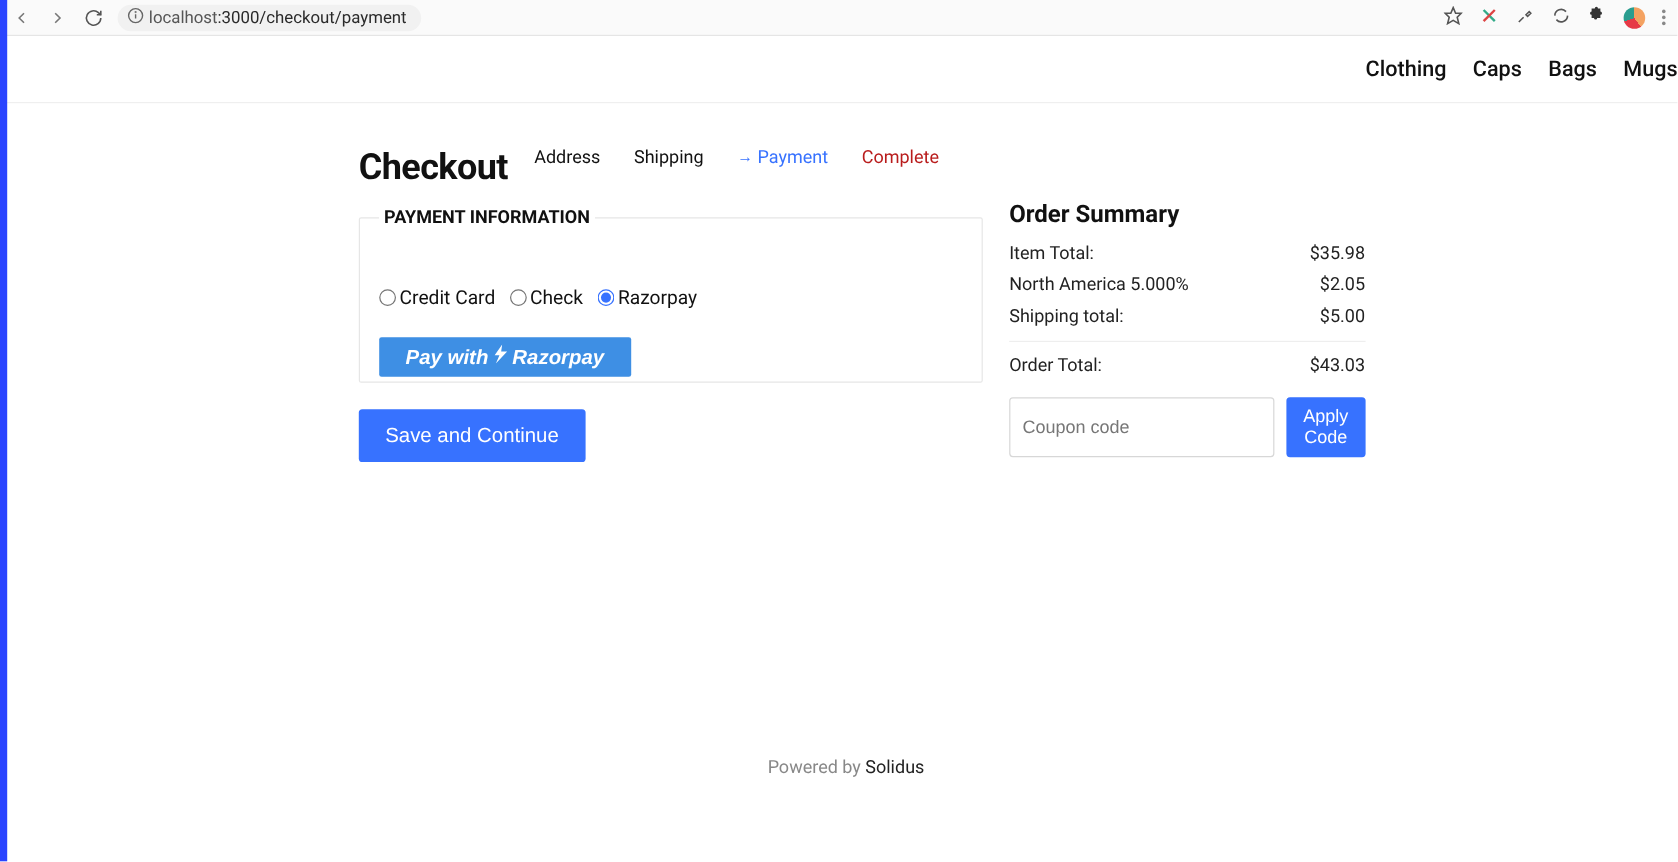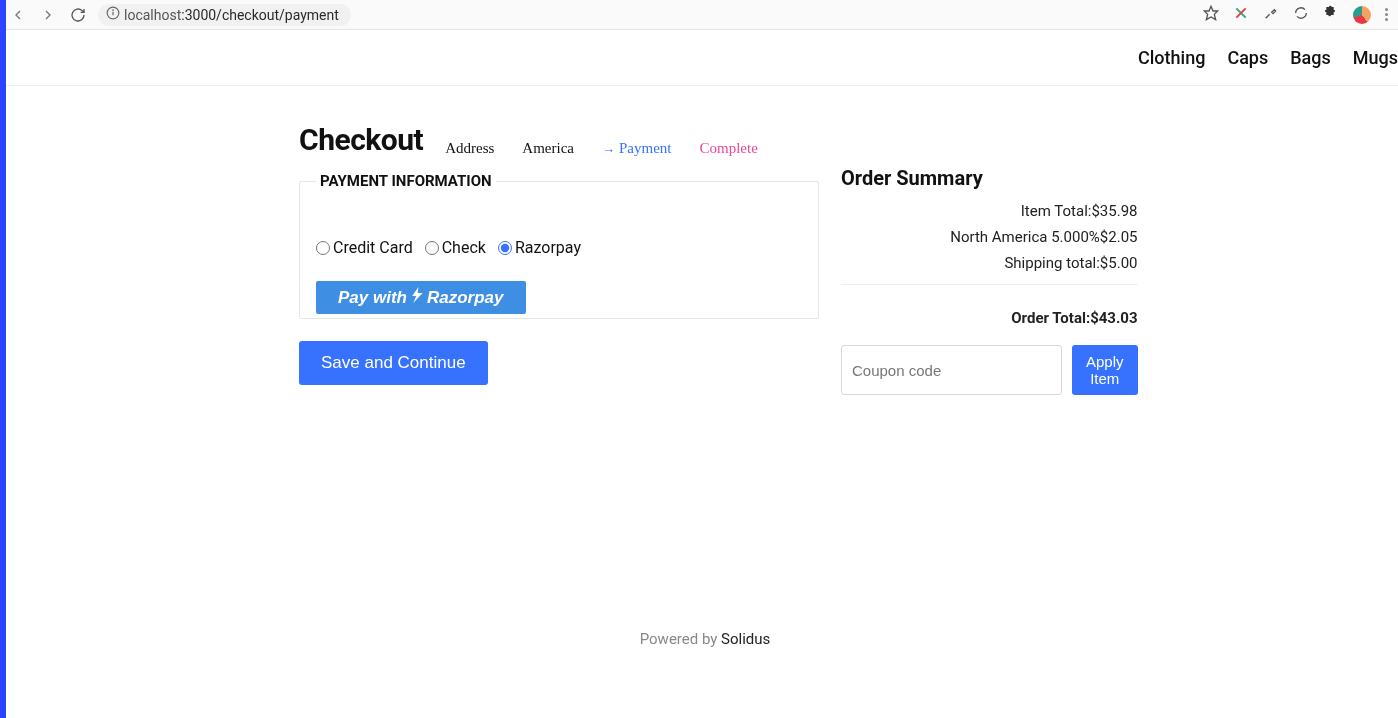--- a/index.html
+++ b/index.html
@@ -75,32 +75,32 @@
       gap: 22px;
       align-items: flex-start;
       position: relative;
       width: 800px;
     }
     .page-title-row {
       position: absolute;
       top: -44px;
       left: 0;
       display: flex;
-      align-items: flex-end;
+      align-items: flex-start;
       gap: 22px;
     }
     .page-title {
       font-size: 30px;
       font-weight: 700;
       letter-spacing: -0.5px;
     }
     .checkout-steps { display:flex; gap:28px; font-size:15px; }
-    .checkout-steps .step { color:#111; cursor:pointer;font-family:Liberation Serif, serif; }
+    .checkout-steps .step { color:#111; cursor:pointer; }
     .checkout-steps .step.active { color:#3772ff; display:flex; align-items:center; gap:4px; }
-    .checkout-steps .step.disabled { color:#ec4899; cursor:default; }
+    .checkout-steps .step.disabled { color:#b91c1c; cursor:default; }
     .step-arrow { color:#3772ff; font-size:13px; }
 
     
     .left-col { flex: 0 0 520px; }
     fieldset.payment {
       border: 1px solid #e6e6e6;
       border-radius: 2px;
       padding: 26px 16px 4px;
       margin-top: 6px;
     }
@@ -139,22 +139,22 @@
       border:none;
       font-size:17px;
       padding: 12px 22px;
       border-radius: 3px;
       cursor:pointer;
     }
 
     
     .right-col { flex: 1 1 auto; }
     .summary-title { font-size:20px; font-weight:700; margin-bottom:12px; }
-    .summary-line { display:flex; justify-content:flex-end; font-size:15px; margin:8px 0; color:#222; }
-    .summary-line.total { margin-top:24px;font-weight:bold; }
+    .summary-line { display:flex; justify-content:space-between; font-size:15px; margin:8px 0; color:#222; }
+    .summary-line.total { margin-top:10px; }
     .summary-sep { border:none; border-top:1px solid #eee; margin-top:12px; }
     .coupon-row { display:flex; gap:10px; margin-top:18px; }
     .coupon-input {
       flex:1;
       border:1px solid #d7d7d7;
       border-radius:3px;
       padding: 8px 10px;
       font-size:15px;
       color:#333;
     }
@@ -260,21 +260,21 @@
   <a>Caps</a>
   <a>Bags</a>
   <a>Mugs</a>
 </div>
 
 <div class="page">
   <div class="page-title-row">
     <h1 class="page-title">Checkout</h1>
     <div class="checkout-steps">
       <span class="step">Address</span>
-      <span class="step">America</span>
+      <span class="step">Shipping</span>
       <span class="step active">
         <span class="step-arrow">→</span>
         <span>Payment</span>
       </span>
       <span class="step disabled">Complete</span>
     </div>
   </div>
 
   <div class="left-col">
     <fieldset class="payment">
@@ -322,20 +322,20 @@
       <span>$5.00</span>
     </div>
     <hr class="summary-sep">
     <div class="summary-line total">
       <span>Order Total:</span>
       <span>$43.03</span>
     </div>
 
     <div class="coupon-row">
       <input class="coupon-input" placeholder="Coupon code" style="">
-      <button class="apply-btn">Apply Item</button>
+      <button class="apply-btn">Apply Code</button>
     </div>
   </div>
 </div>
 
 <div class="footer">
   <span>Powered by </span><span class="brand">Solidus</span>
 </div>
 
 </body></html>

